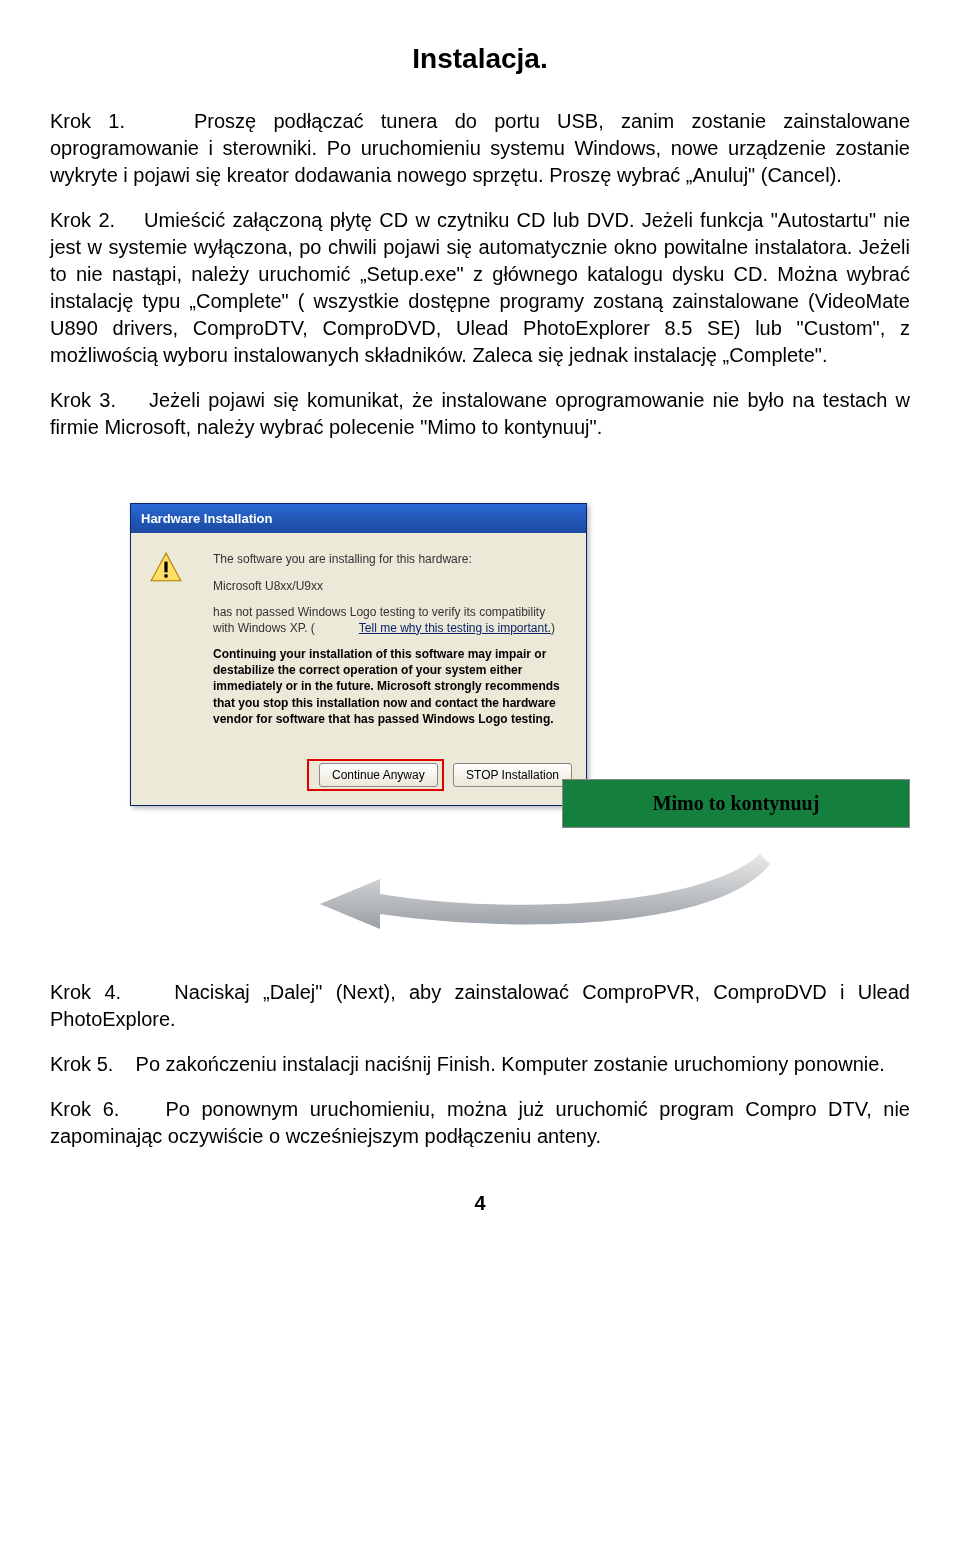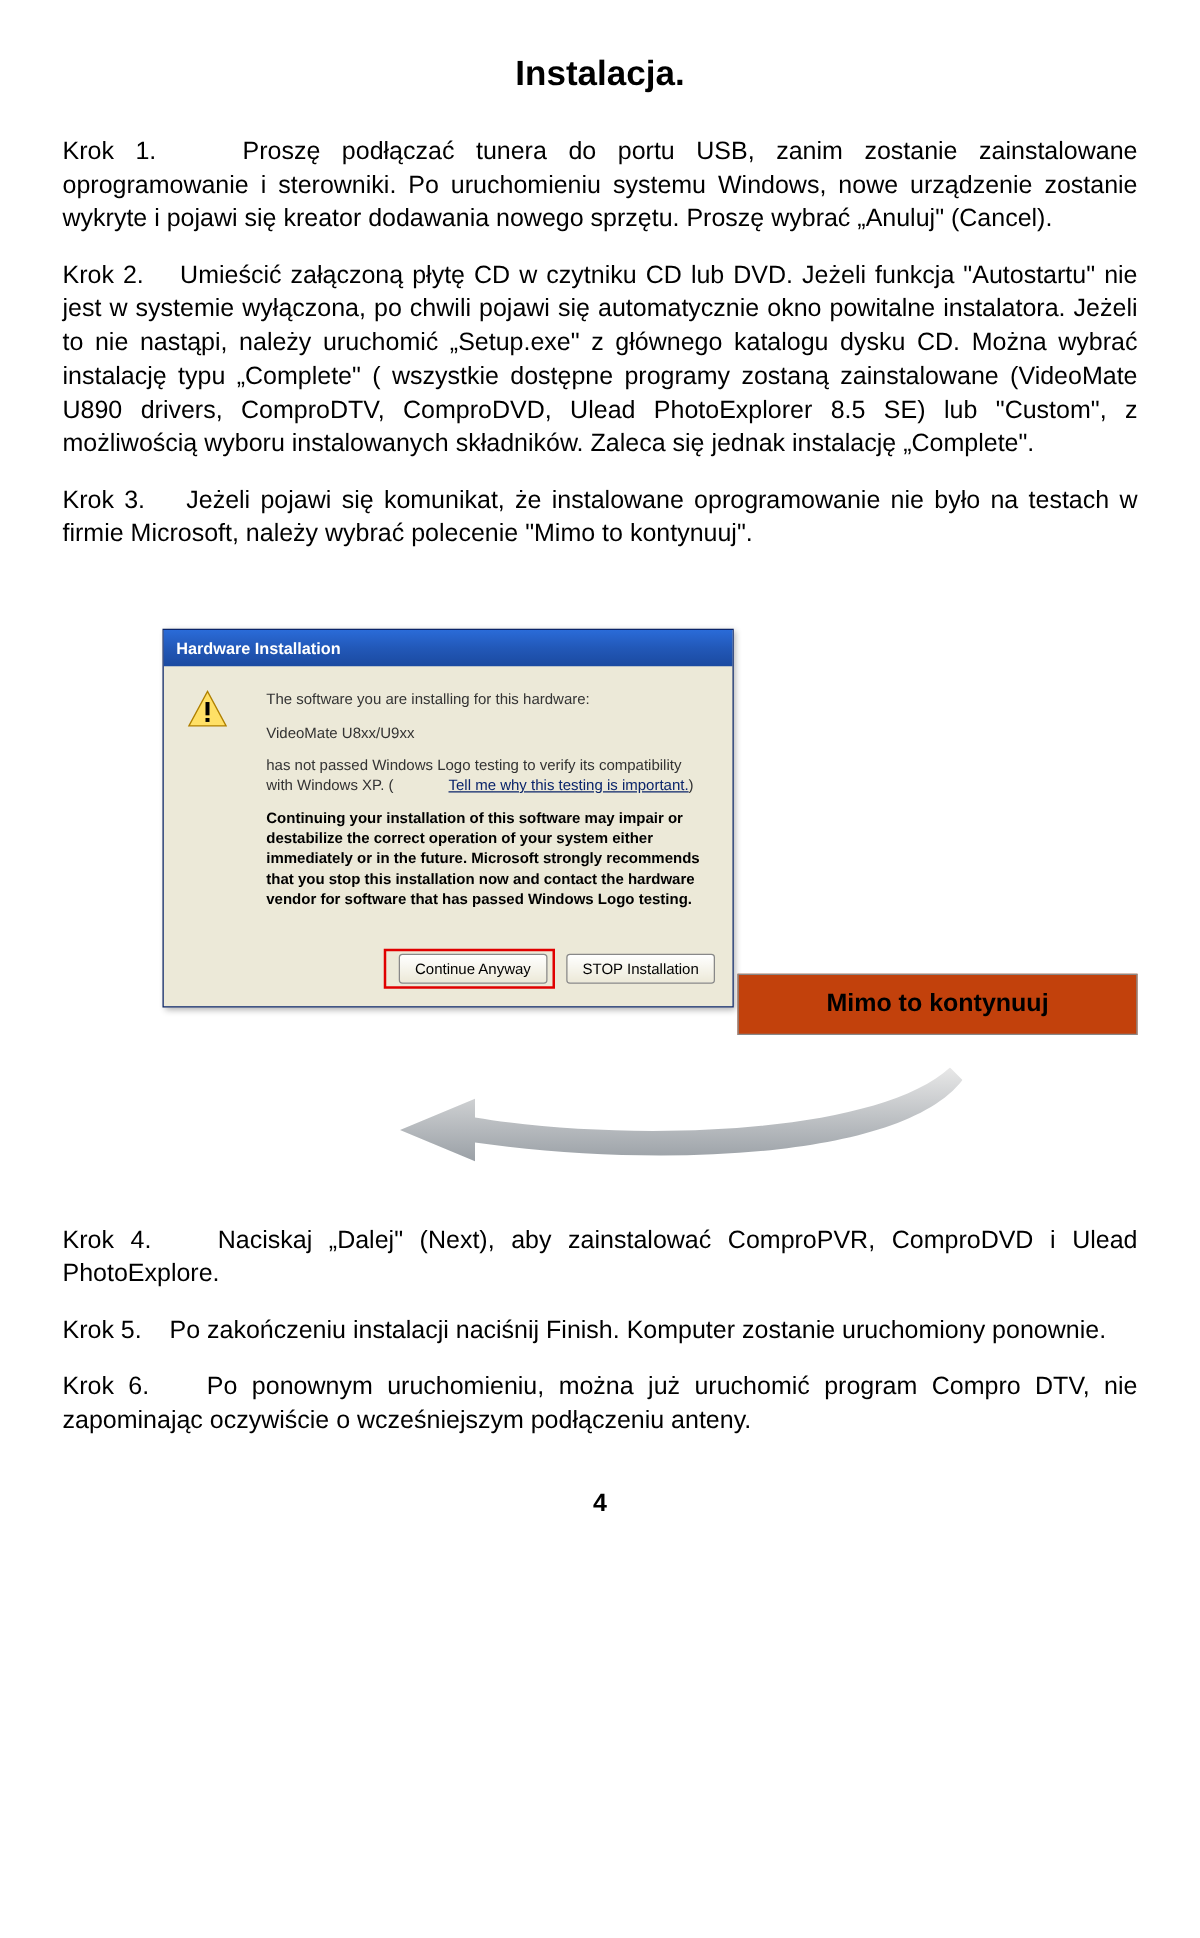--- a/index.html
+++ b/index.html
@@ -86,25 +86,26 @@
     border: 2px solid #e00000;
     padding: 2px 4px;
     display: inline-block;
   }
   .callout {
     position: absolute;
     right: 0;
     top: 320px;
     width: 310px;
     border: 1px solid #888;
-    padding: 10px 4px;
+    padding: 10px 18px;
     font-size: 20px;
     font-weight: bold;
-    background: #c2410c;
+    background: #15803d;
     text-align: center;
+    font-family: Liberation Serif, serif;
   }
   .arrow {
     position: absolute;
     left: 270px;
     top: 395px;
     width: 450px;
     height: 80px;
   }
   .page-number {
     text-align: center;
@@ -128,21 +129,21 @@
     <div class="dialog-body">
       <div class="warn-icon">
         <svg viewBox="0 0 32 32">
           <polygon points="16,2 30,28 2,28" fill="#ffe066" stroke="#b08000" stroke-width="1"></polygon>
           <rect x="14.5" y="10" width="3" height="10" fill="#000"></rect>
           <rect x="14.5" y="22" width="3" height="3" fill="#000"></rect>
         </svg>
       </div>
       <div class="dialog-text">
         <p>The software you are installing for this hardware:</p>
-        <p>VideoMate U8xx/U9xx</p>
+        <p>Microsoft U8xx/U9xx</p>
         <p>
           <span>has not passed Windows Logo testing to verify its compatibility with Windows XP. (</span><a href="#">Tell me why this testing is important.</a><span>)</span>
         </p>
         <p class="bold">Continuing your installation of this software may impair or destabilize the correct operation of your system either immediately or in the future. Microsoft strongly recommends that you stop this installation now and contact the hardware vendor for software that has passed Windows Logo testing.</p>
       </div>
     </div>
     <div class="dialog-buttons">
       <span class="highlight-btn">
         <span class="win-btn">Continue Anyway</span>
       </span>

